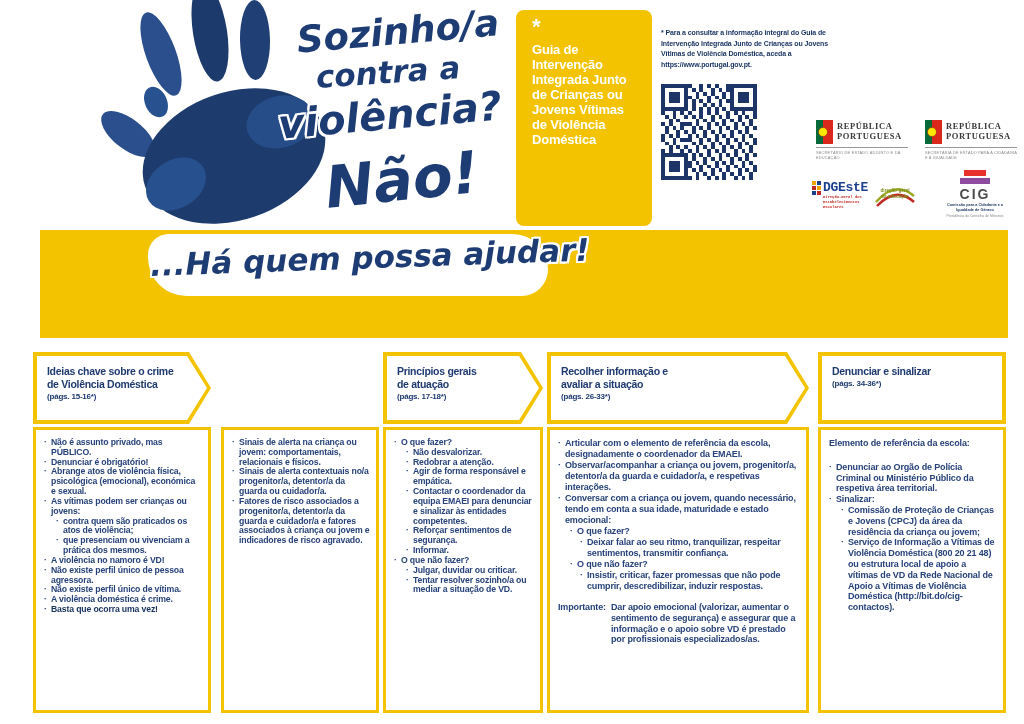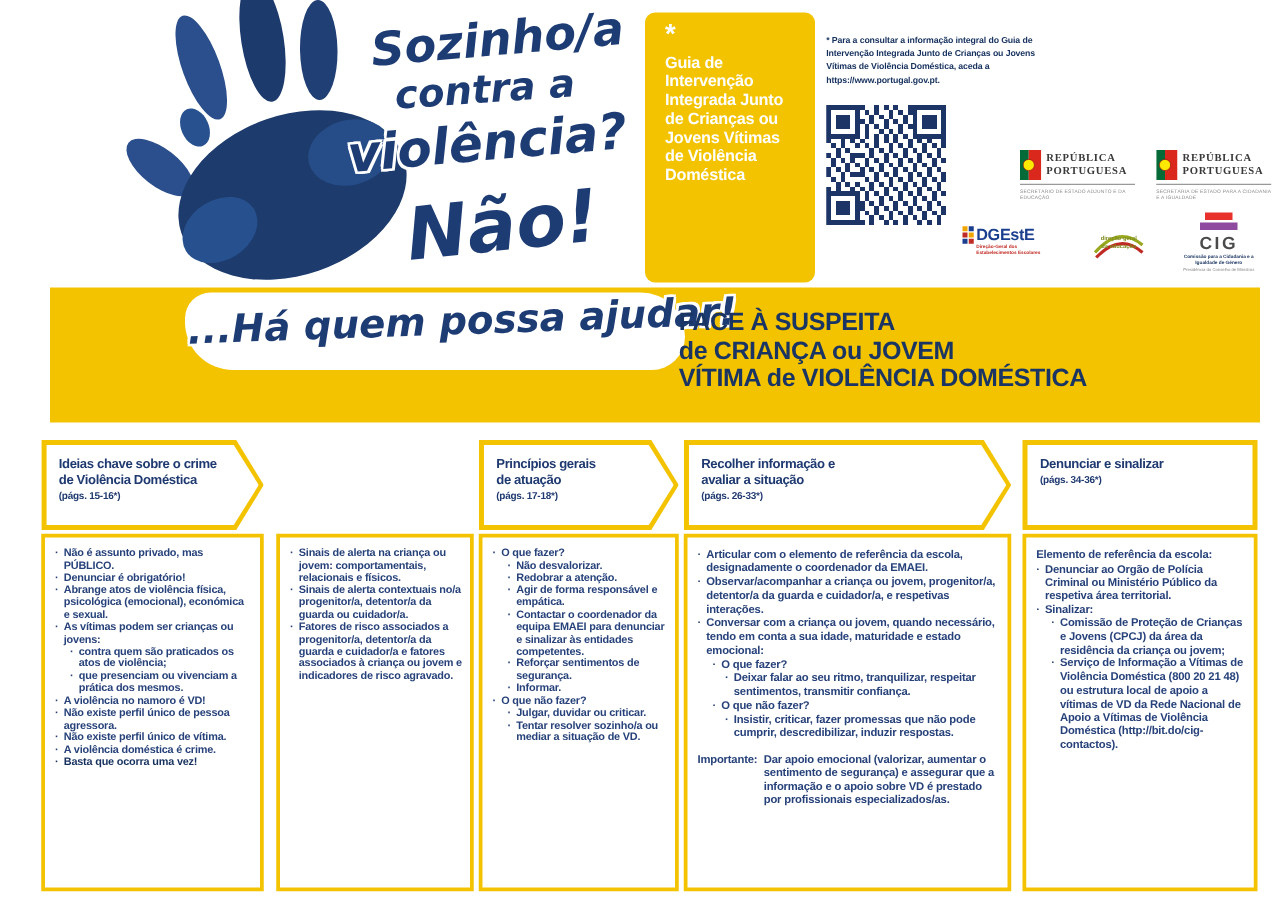--- a/index.html
+++ b/index.html
@@ -29,21 +29,21 @@
   .linkrow{position:absolute;left:658px;top:198px;display:flex;align-items:center;gap:4px;margin-top:48px;}
   .linkrow .url{font-size:10.5px;font-weight:bold;color:#16315E;}
 
   
   .rp{position:absolute;width:100px;}
   .rp-row{display:flex;align-items:center;gap:4px;}
   .rp-name{font-family:"Liberation Serif",serif;font-size:8.5px;letter-spacing:0.6px;color:#3a3a3a;
            line-height:1.15;font-weight:bold;}
   .rp-sub{margin-top:3px;border-top:0.5px solid #999;padding-top:2px;font-size:3.9px;color:#8a8a8a;
           text-transform:uppercase;letter-spacing:0.2px;line-height:1.4;width:92px;}
-  .dgeste{position:absolute;left:770px;top:180px;width:72px;}
+  .dgeste{position:absolute;left:812px;top:180px;width:72px;font-family:Liberation Mono, monospace;}
   .dgeste-row{display:flex;align-items:flex-start;gap:2px;}
   .sq{width:4px;height:4px;}
   .sqgrid{display:grid;grid-template-columns:4px 4px;gap:1px;margin-top:1px;}
   .dgeste-name{font-size:13px;font-weight:bold;color:#1b3f8f;letter-spacing:-0.3px;}
   .dgeste-sub{font-size:3.8px;color:#c02a24;font-weight:bold;line-height:1.3;margin-left:11px;width:55px;}
   .dge{position:absolute;left:872px;top:172px;width:46px;height:46px;}
   .cig{position:absolute;left:942px;top:170px;width:66px;text-align:center;}
   .cig-bar{height:6px;margin:0 auto 2px auto;}
   .cig-bar.red{width:22px;background:#e8312a;}
   .cig-bar.purple{width:30px;background:#8e4a9e;}
@@ -73,21 +73,21 @@
 
   .content{position:absolute;top:427px;height:286px;background:#fff;border:3px solid var(--yellow);
            box-sizing:border-box;padding:8px 6px 4px 8px;font-size:8.7px;font-weight:bold;
            color:#27427A;line-height:1.13;letter-spacing:-0.15px;}
   .c4{font-size:9px;line-height:1.22;}
   .c5{font-size:9px;line-height:1.2;}
   .li{display:flex;margin:0;}
   .li .dot{width:7px;flex:0 0 7px;text-align:left;}
   .li.l1{margin-left:12px;}
   .li.l2{margin-left:22px;}
-  .lead{margin-bottom:1px;}
+  .lead{margin-bottom:13px;}
   .impnote{position:relative;margin-top:10px;padding-left:53px;}
   .impnote .lbl{position:absolute;left:0;top:0;}
 
   .icon-link{display:block;}
 </style>
 </head>
 <body>
 <div class="page">
 
   <svg class="hand" width="330" height="244" viewBox="0 0 330 244">
@@ -488,25 +488,20 @@
     <div class="cig-bar red"></div>
     <div class="cig-bar purple"></div>
     <div class="cig-name">CIG</div>
     <div class="cig-sub">Comissão para a Cidadania e a Igualdade de Género</div>
     <div class="cig-sub2">Presidência do Conselho de Ministros</div>
   </div>
 
   <div class="banner"></div>
   <div class="tag-blob"></div>
   <div class="hl tagline">...Há quem possa ajudar!</div>
-  <div class="banner-title">
-    <div>FACE À SUSPEITA</div>
-    <div>de CRIANÇA ou JOVEM</div>
-    <div>VÍTIMA de VIOLÊNCIA DOMÉSTICA</div>
-  </div>
 
   <div class="hdr" style="left:33px;width:178px;">
     <div class="hdr-in">
       <div class="hdr-title">Ideias chave sobre o crime
 de Violência Doméstica</div>
       <div class="hdr-pages">(págs. 15-16*)</div>
     </div>
   </div>
   <div class="content" style="left:33px;width:178px;">
     <div>

